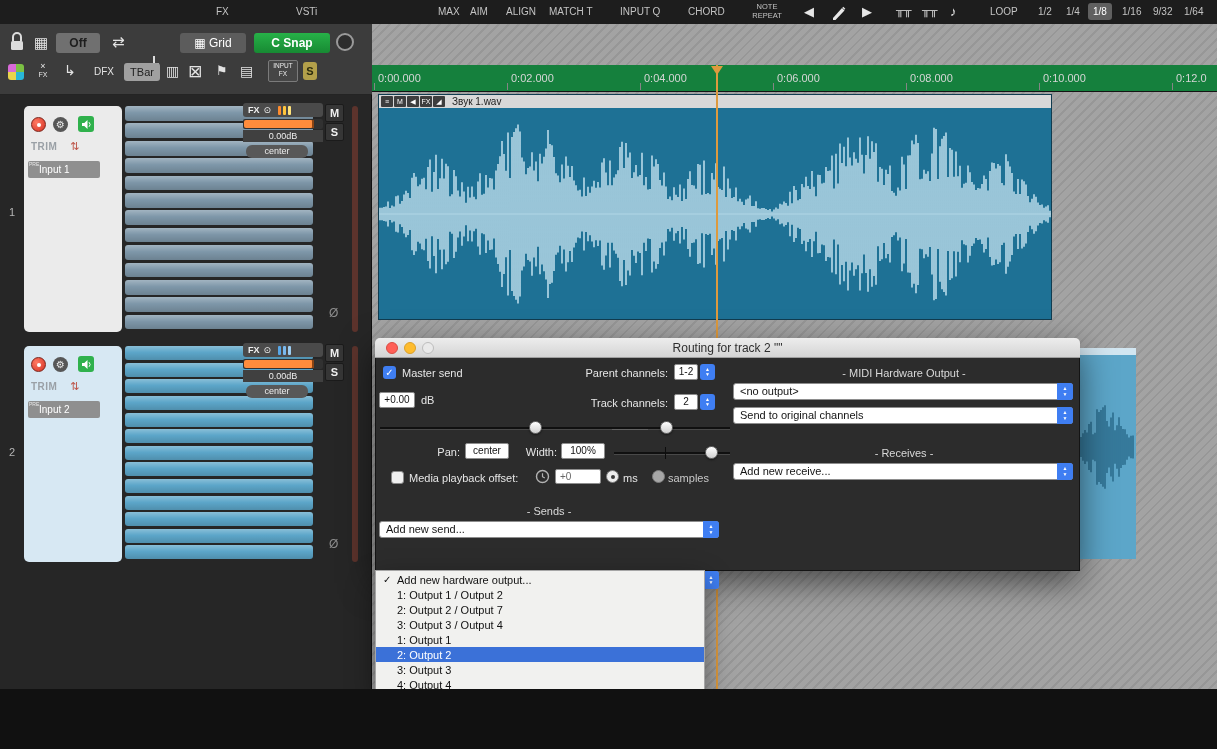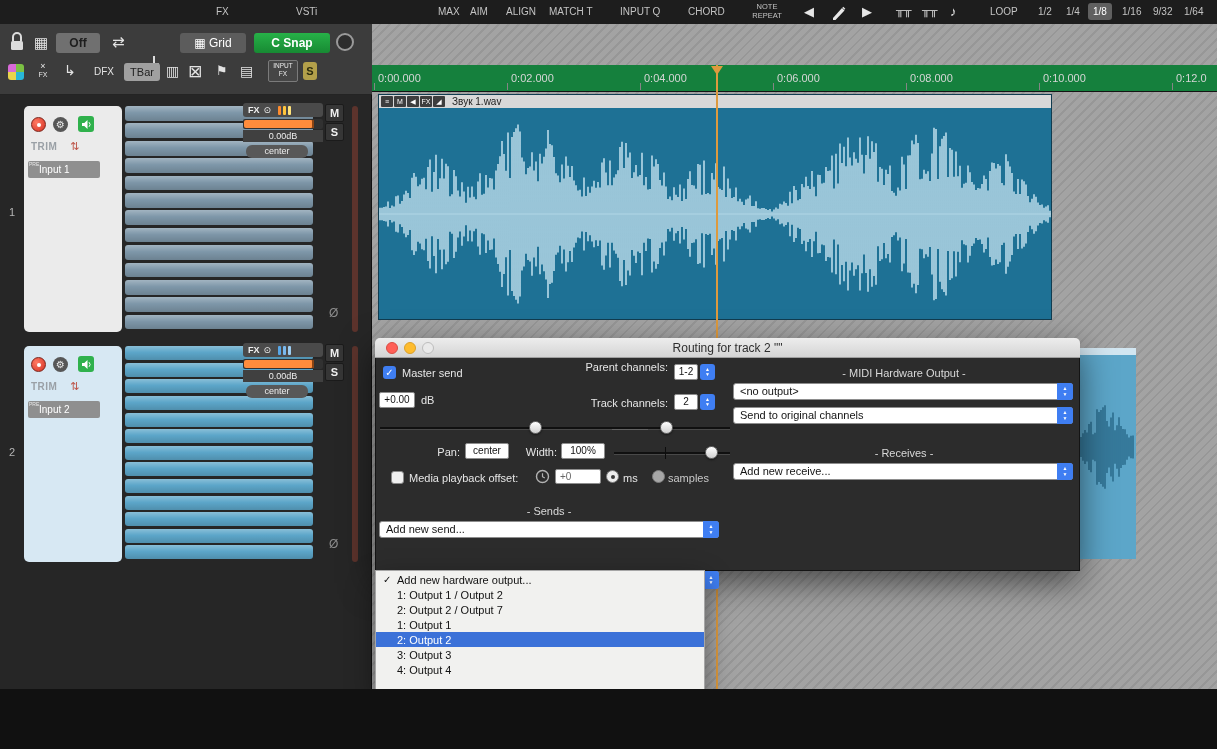--- a/index.html
+++ b/index.html
@@ -346,21 +346,21 @@
       <div class="light" style="left:11px;background:#ff5f57;border:1px solid #d94c43"></div>
       <div class="light" style="left:29px;background:#febc2e;border:1px solid #dba02a"></div>
       <div class="light" style="left:47px;background:#e9e9e9;border:1px solid #bdbdbd"></div>
       <div class="tt">Routing for track 2 ""</div>
     </div>
     <div id="dlg-body"></div>
 
     <div class="checkbox on" style="left:8px;top:28px"><span>✓</span></div>
     <span class="lbl" style="left:27px;top:29px">Master send</span>
 
-    <span class="lbl r" style="left:173px;top:23px;width:120px">Parent channels:</span>
+    <span class="lbl r" style="left:173px;top:29px;width:120px">Parent channels:</span>
     <div class="field" style="left:299px;top:26px;width:24px;height:16px;line-height:14px">1-2</div>
     <div class="stepper" style="left:325px;top:26px">
         <i>▲</i>
         <i>▼</i>
       </div>
 
     <div class="sect" style="left:360px;top:29px;width:338px">- MIDI Hardware Output -</div>
     <div class="dropdown" style="left:358px;top:45px;width:340px">
       <span class="dd-label">&lt;no output&gt;</span>
       <span class="dd-cap">
@@ -448,20 +448,24 @@
         <div class="menu-row">
           <span class="mcheck"></span>
           <span>1: Output 1 / Output 2</span>
         </div>
         <div class="menu-row">
           <span class="mcheck"></span>
           <span>2: Output 2 / Output 7</span>
         </div>
         <div class="menu-row">
           <span class="mcheck"></span>
+          <span>3: Output 3 / Output 4</span>
+        </div>
+        <div class="menu-row">
+          <span class="mcheck"></span>
           <span>1: Output 1</span>
         </div>
         <div class="menu-row sel">
           <span class="mcheck"></span>
           <span>2: Output 2</span>
         </div>
         <div class="menu-row">
           <span class="mcheck"></span>
           <span>3: Output 3</span>
         </div>

